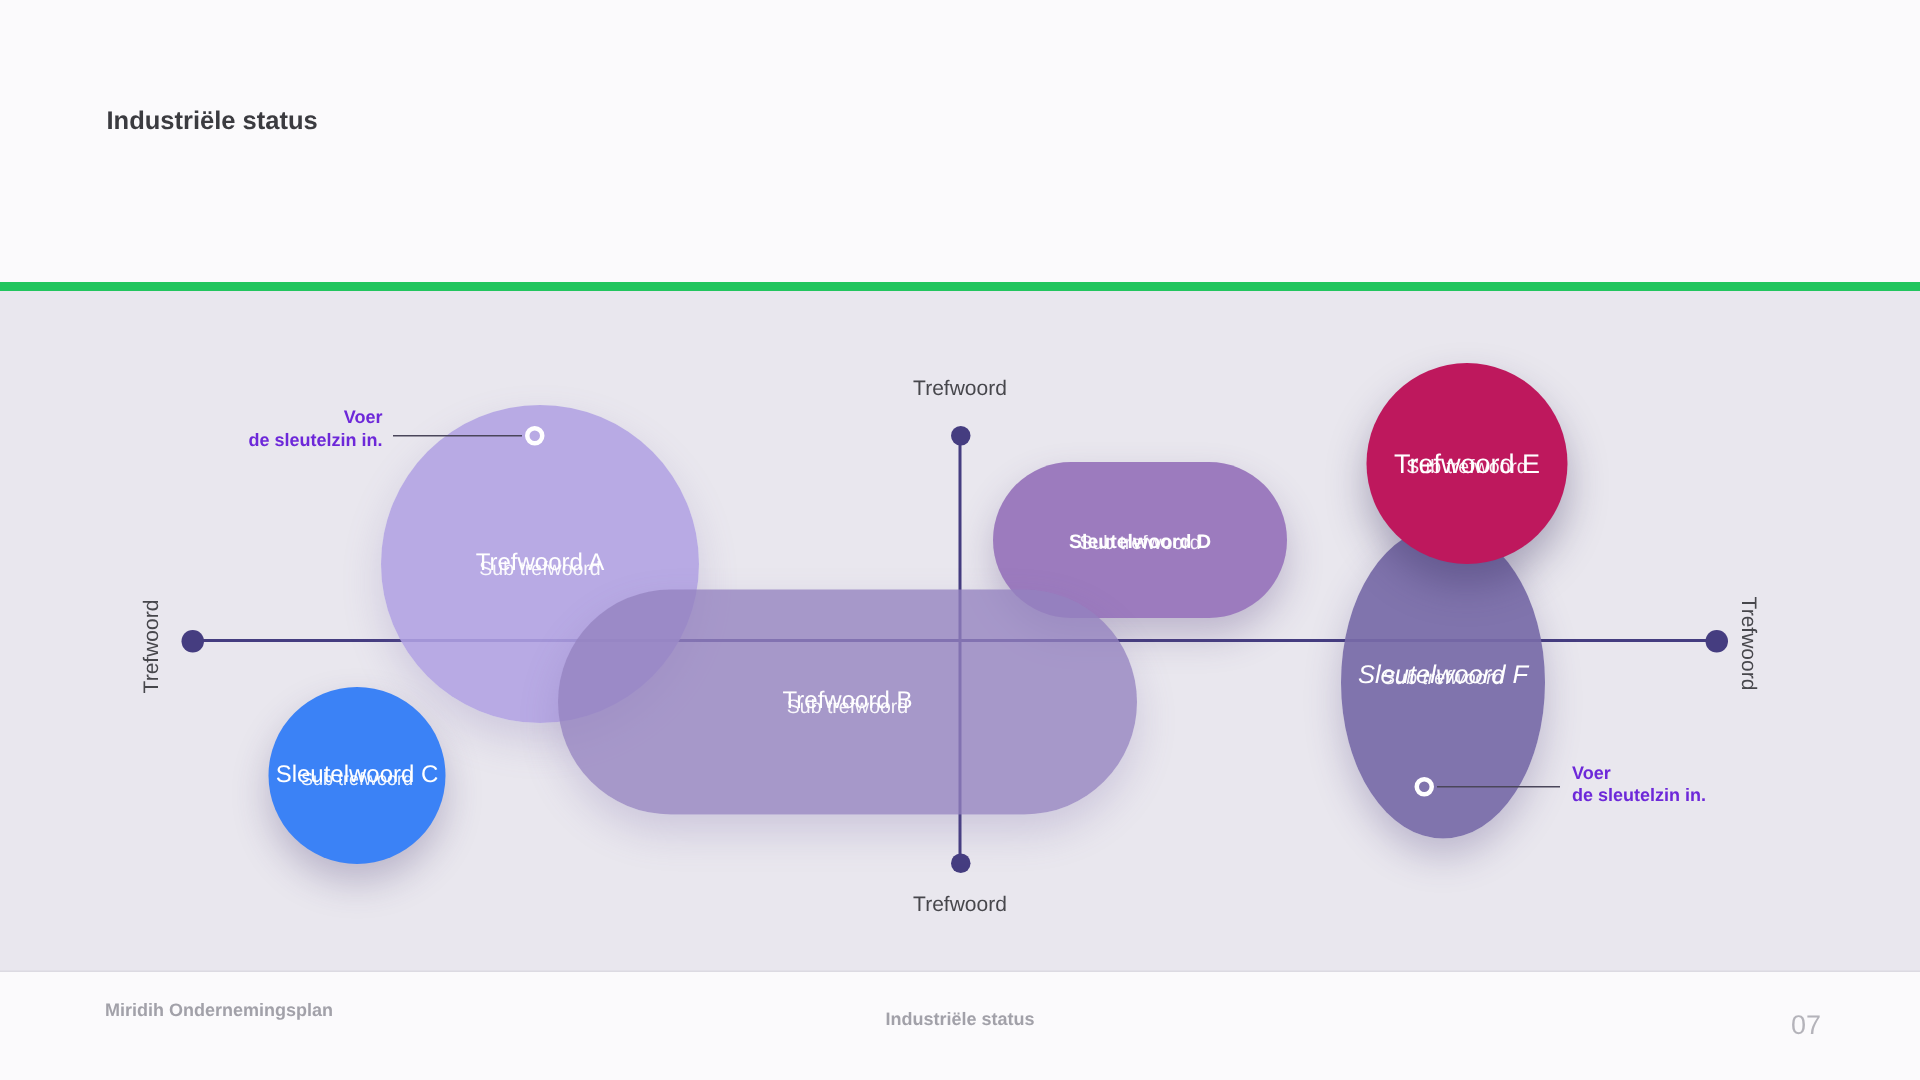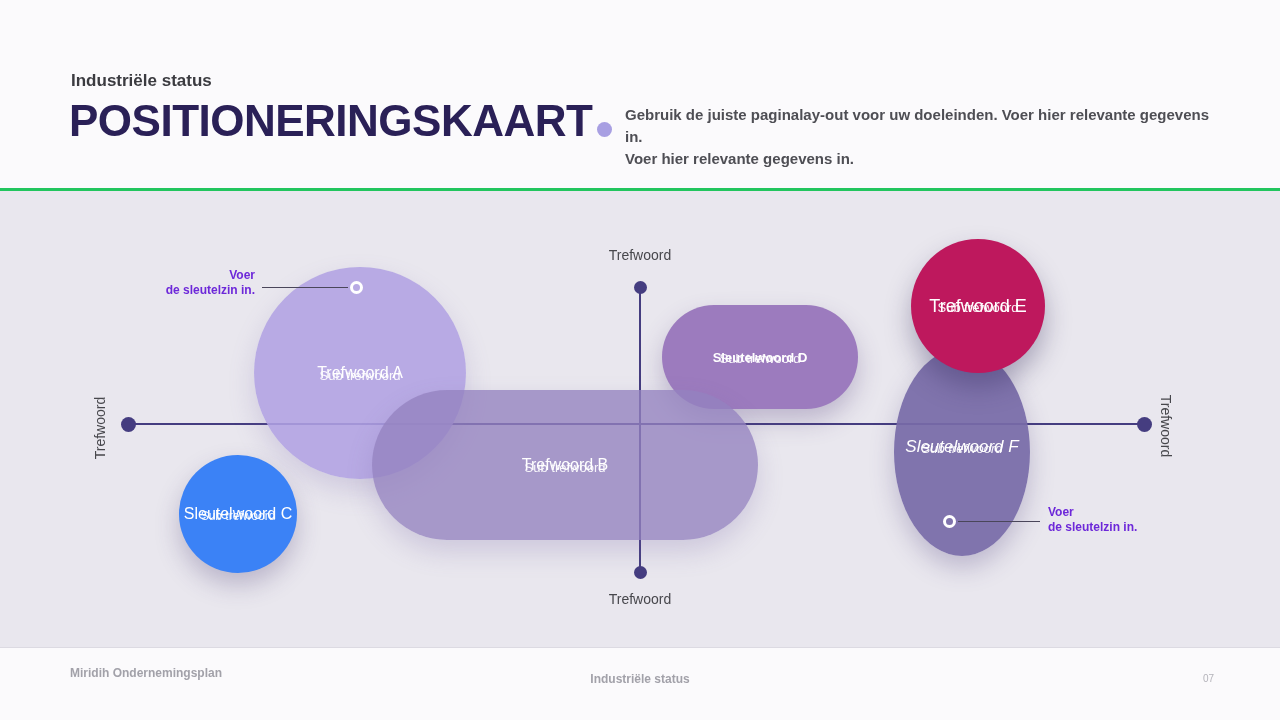--- a/index.html
+++ b/index.html
@@ -8,21 +8,21 @@
   .slide { position:relative; width:1280px; height:720px; background:#fbfafc; }
 
   
   .eyebrow { position:absolute; left:71px; top:71px; font-size:17px; font-weight:700; color:#3b3b40; }
   .title-row { position:absolute; left:69px; top:96px; white-space:nowrap; }
   .page-title { display:inline-block; font-size:44px; font-weight:800; letter-spacing:-0.5px; color:#2a2057; }
   .title-dot { display:inline-block; width:15px; height:15px; border-radius:50%; background:#a89fe2; margin-left:5px; position:relative; top:1px; }
   .description { position:absolute; left:625px; top:104px; width:600px; font-size:15px; font-weight:700; color:#4e4e54; line-height:22px; }
 
   
-  .chart { position:absolute; left:0; top:188px; width:1280px; height:460px; background:#e9e7ee; border-top:3px solid #22c55e; border-bottom:1px solid #dcdae2; }
+  .chart { position:absolute; left:0; top:188px; width:1280px; height:460px; background:#e9e7ee; border-top:6px solid #22c55e; border-bottom:1px solid #dcdae2; }
   .chart * { position:absolute; }
 
   
   .x-axis-line { left:128px; top:232px; width:1016px; height:2px; background:#453d80; z-index:1; }
   .y-axis-line { left:639px; top:96px; width:2px; height:286px; background:#453d80; z-index:1; }
   .axis-dot { width:15px; height:15px; border-radius:50%; background:#453d80; z-index:1; }
   .dot-left  { left:121px; top:226px; }
   .dot-right { left:1137px; top:226px; }
   .axis-dot.small { width:13px; height:13px; }
   .dot-top    { left:634px; top:90px; }
@@ -62,35 +62,28 @@
   .callout-line { height:1px; background:#4a465a; z-index:5; }
   .co1-line { left:262px; top:96px; width:86px; }
   .co2-line { left:958px; top:330px; width:82px; }
   .callout-marker { width:13px; height:13px; border:3px solid #ffffff; border-radius:50%; background:transparent; z-index:6; }
   .co1-marker { left:350px; top:90px; }
   .co2-marker { left:943px; top:324px; }
 
   
   .footer-left   { position:absolute; left:70px;  top:666px; font-size:12px; font-weight:700; color:#a2a1a9; }
   .footer-center { position:absolute; left:0; top:672px; width:1280px; text-align:center; font-size:12px; font-weight:700; color:#a2a1a9; }
-  .footer-page   { position:absolute; right:66px; top:673px; font-size:10px; color:#b4b3ba; }
+  .footer-page   { position:absolute; right:66px; top:673px; font-size:18px; color:#b4b3ba; }
 </style>
 </head>
 <body>
 
 <div class="slide">
 
   <div class="eyebrow">Industriële status</div>
-  <div class="title-row">
-    <span class="page-title">POSITIONERINGSKAART</span><span class="title-dot"></span>
-  </div>
-  <div class="description">
-    <div>Gebruik de juiste paginalay-out voor uw doeleinden. Voer hier relevante gegevens in.</div>
-    <div>Voer hier relevante gegevens in.</div>
-  </div>
 
   <div class="chart">
 
     <div class="x-axis-line"></div>
     <div class="y-axis-line"></div>
     <div class="axis-dot dot-left"></div>
     <div class="axis-dot dot-right"></div>
     <div class="axis-dot small dot-top"></div>
     <div class="axis-dot small dot-bottom"></div>
     <div class="axis-label axis-top">Trefwoord</div>

